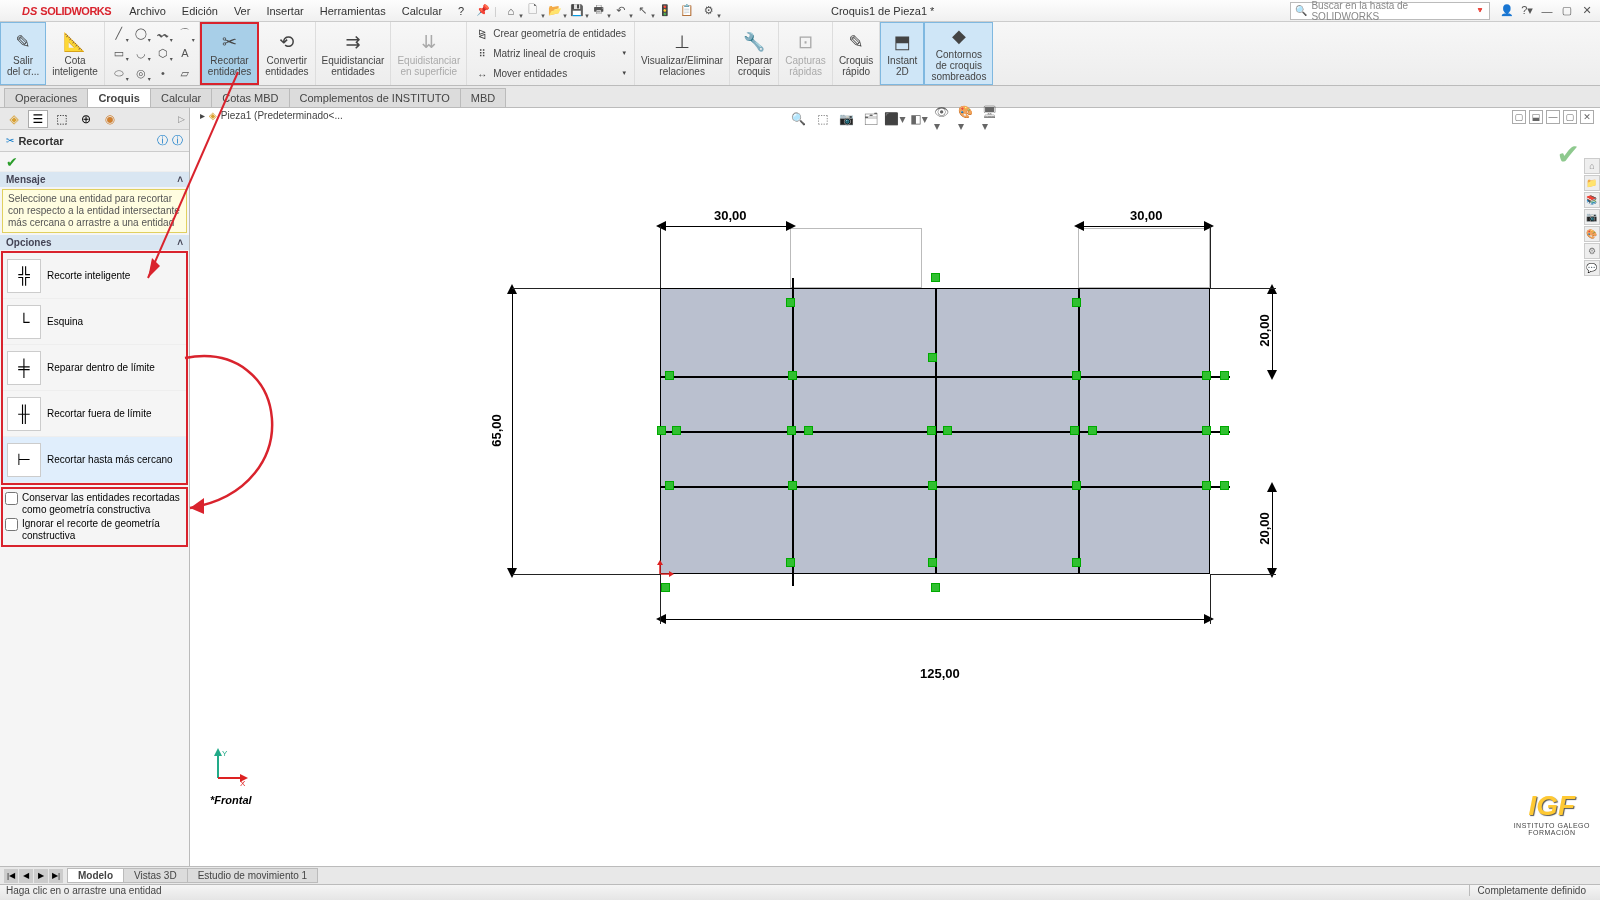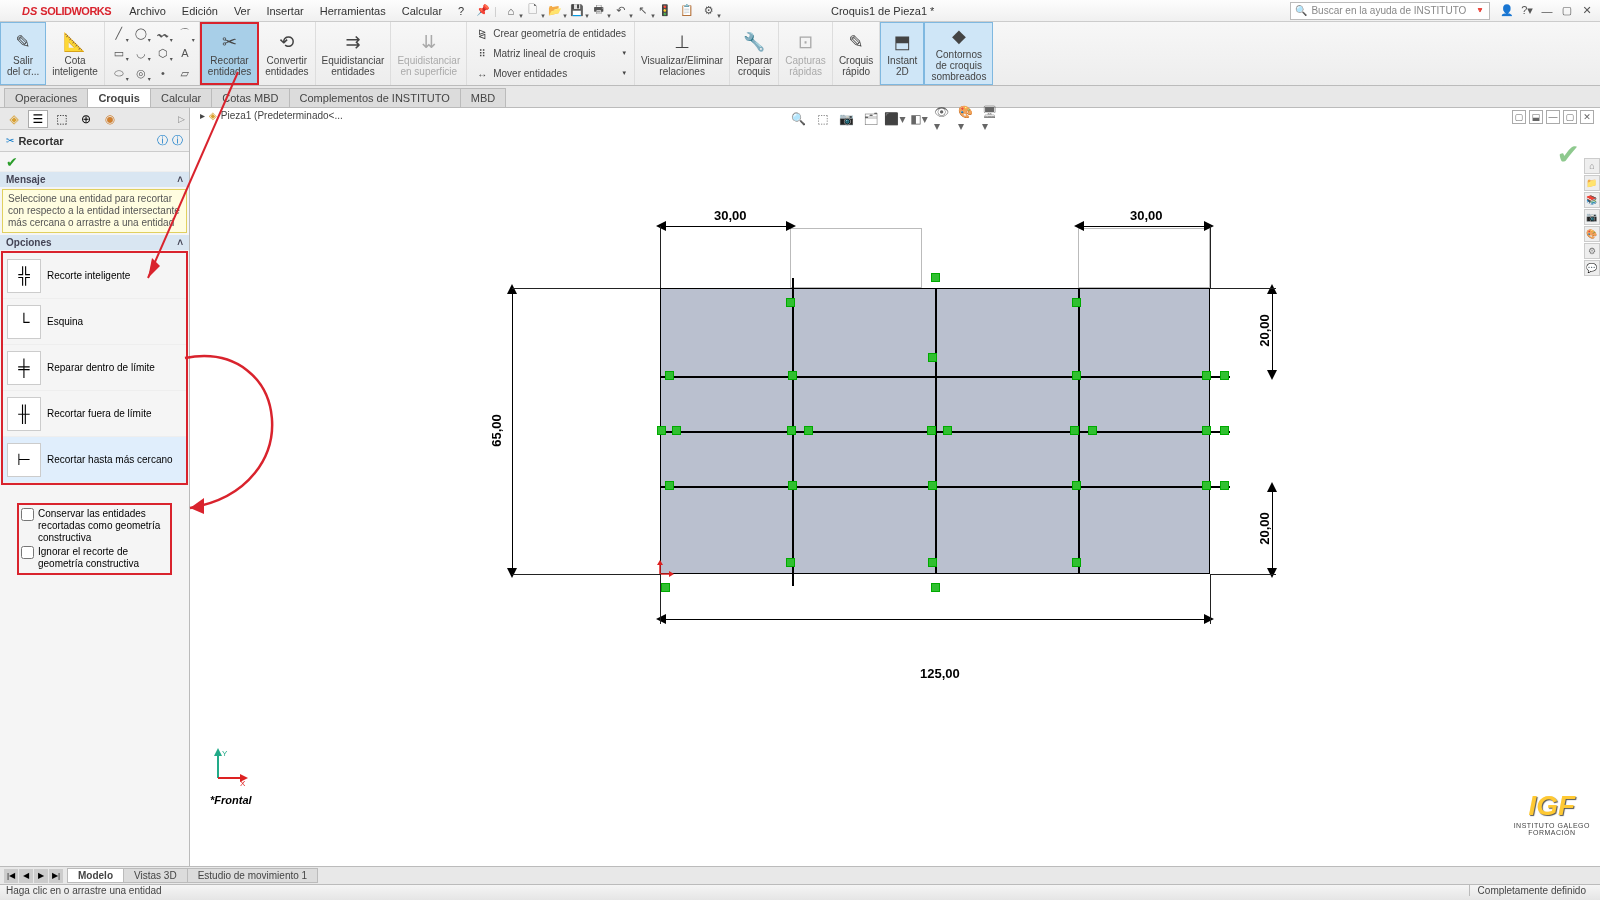--- a/index.html
+++ b/index.html
@@ -53,21 +53,21 @@
 .lp-title { height:22px; display:flex; align-items:center; padding:0 6px; gap:4px; background:#f0f0f0; border-bottom:1px solid #ccc;}
 .lp-title .ico { color:#0072c6; }
 .lp-title b { font-size:11px; color:#333;}
 .lp-check { height:20px; padding:2px 6px; color:#2a9d2a; font-size:14px; border-bottom:1px solid #eee;}
 .lp-section-hdr { background:#d9e6f2; padding:2px 6px; font-weight:bold; color:#445; display:flex; justify-content:space-between; align-items:center;}
 .lp-msg { background:#fffde0; border:1px solid #e0d060; padding:3px 5px; color:#555; line-height:1.2; margin:2px;}
 .lp-options { border:2px solid #d9232d; margin:1px;}
 .lp-opt { display:flex; align-items:center; padding:4px; border-bottom:1px solid #eee; height:46px; gap:6px;}
 .lp-opt .oico { width:34px; height:34px; background:#fff; border:1px solid #ccc; display:flex; align-items:center; justify-content:center; font-size:16px;}
 .lp-opt.active { background:#e0eefc;}
-.lp-checks { border:2px solid #d9232d; margin:17px; padding:2px;}
+.lp-checks { border:2px solid #d9232d; margin:1px; padding:2px;}
 .lp-checks label { display:flex; align-items:flex-start; gap:4px; padding:1px 0; line-height:1.2;}
 
 
 .gfx { flex:1; background:#fff; position:relative; }
 .breadcrumb { position:absolute; top:2px; left:10px; display:flex; align-items:center; gap:4px; font-size:10px; color:#444;}
 .gfx-toolbar { position:absolute; top:2px; left:50%; transform:translateX(-50%); display:flex; gap:6px; align-items:center;}
 .gfx-toolbar .gt { width:18px; height:18px; font-size:12px; color:#666; display:flex; align-items:center; justify-content:center;}
 .gfx-corner { position:absolute; top:2px; right:6px; display:flex; gap:3px;}
 .gfx-corner span { width:14px; height:14px; border:1px solid #aaa; font-size:9px; display:flex; align-items:center; justify-content:center; color:#666;}
 .checkmark-big { position:absolute; top:30px; right:20px; font-size:28px; color:#8ec98e;}
@@ -132,21 +132,21 @@
     <span class="qbtn">🖶<span class="dd">▾</span></span>
     <span class="qbtn">↶<span class="dd">▾</span></span>
     <span class="qbtn">↖<span class="dd">▾</span></span>
     <span class="qbtn" style="color:#d33">🚦</span>
     <span class="qbtn">📋</span>
     <span class="qbtn">⚙<span class="dd">▾</span></span>
   </div>
   <span class="doctitle">Croquis1 de Pieza1 *</span>
   <div class="searchbox">
     <span class="mag">🔍</span>
-    <span>Buscar en la ayuda de INSTITUTO</span>
+    <span>Buscar en la hasta de SOLIDWORKS</span>
     <span style="margin-left:auto;font-size:8px;color:#888">🔻</span>
   </div>
   <div class="win-ctrl">
     <span>👤</span>
     <span>?▾</span>
     <span>—</span>
     <span>▢</span>
     <span>✕</span>
   </div>
 </div>

